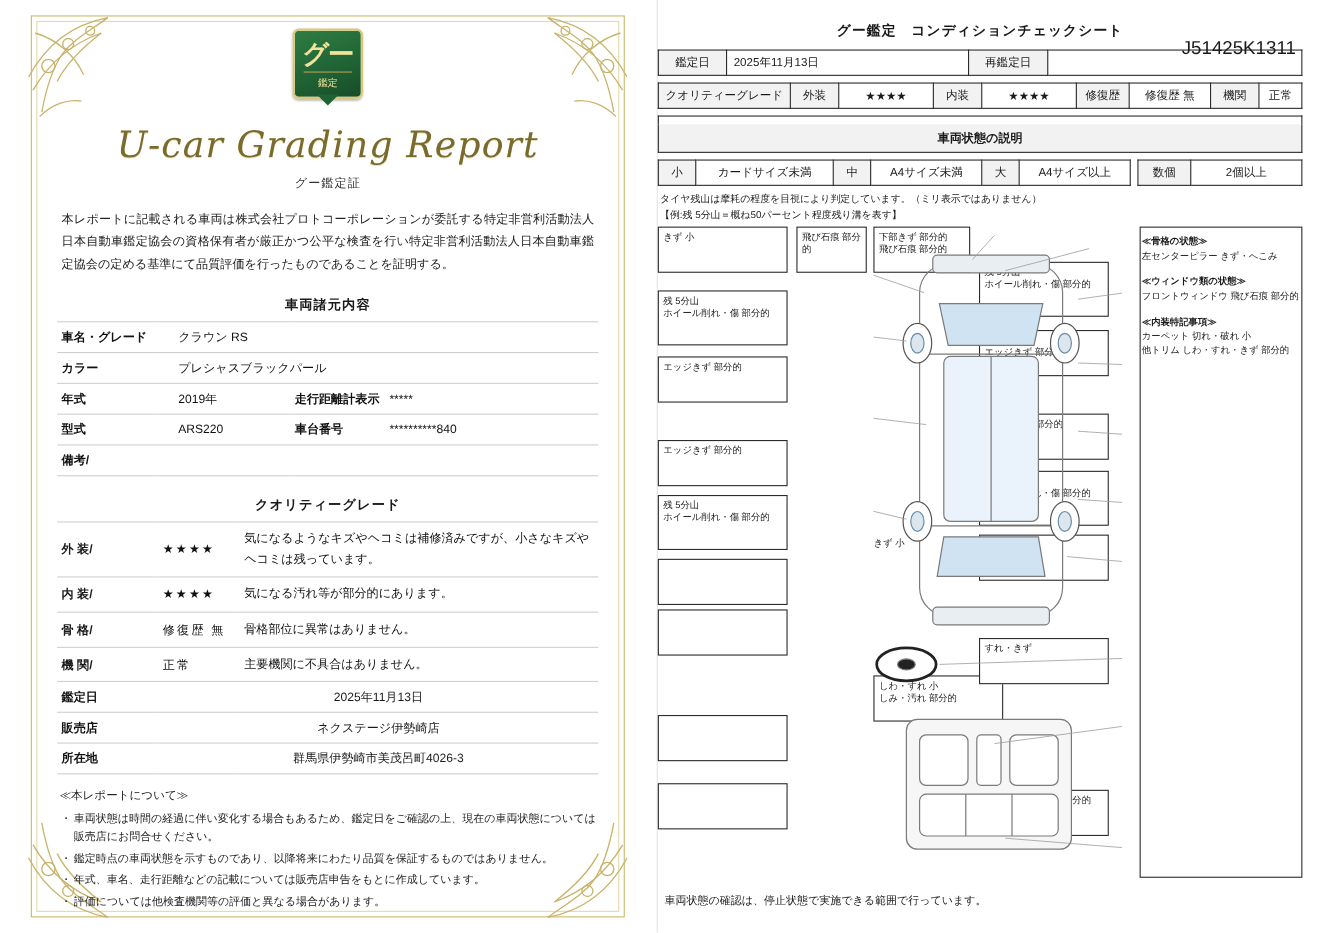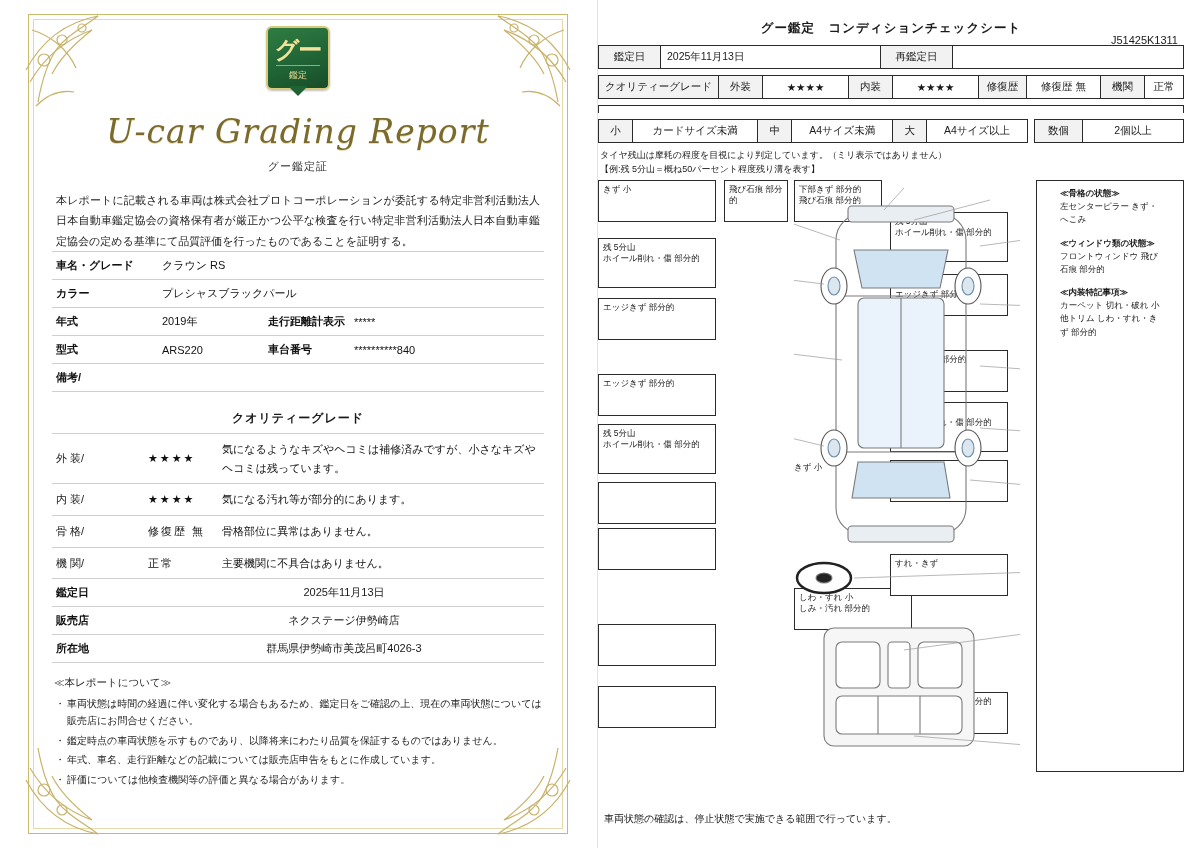--- a/index.html
+++ b/index.html
@@ -67,37 +67,37 @@
 
   .cert-lead { font-size:11px; line-height:1.85; color:#222; margin:16px 4px 0 4px; text-align:justify; }
 
   .sec-head { text-align:center; font-size:12px; font-weight:bold; margin:18px 0 6px; letter-spacing:1px; }
 
   table.spec { width:100%; border-collapse:collapse; font-size:11px; }
   table.spec td { border-top:1px solid #cfcfcf; padding:6px 4px; vertical-align:middle; }
   table.spec tr:last-child td { border-bottom:1px solid #cfcfcf; }
   .lbl { width:92px; color:#111; font-weight:bold; }
   .val { color:#111; padding-left:18px !important; }
-  .lbl-slash { width:92px; font-weight:normal; }
+  .lbl-slash { width:92px; font-weight:bold; }
   .stars { color:#111; letter-spacing:2px; font-size:11px; width:74px; }
   .mid-lbl { color:#111; font-weight:bold; width:86px; }
   .mid-val { color:#111; }
   .cmt { color:#111; line-height:1.7; }
   .ctr-val { text-align:center; }
 
   .notes { font-size:10px; line-height:1.75; color:#222; margin-top:10px; padding:0 2px; }
   .notes .nh { font-size:10.5px; margin-bottom:3px; }
   .notes ul { margin:0; padding-left:13px; list-style:none; }
   .notes li { position:relative; margin-bottom:2px; }
   .notes li:before { content:"・"; position:absolute; left:-12px; }
 
   
   .right-pane { width:610px; height:848px; position:relative; padding:20px 16px 10px 8px; }
   .sheet-title { text-align:center; font-size:12.5px; font-weight:bold; letter-spacing:1px; margin-bottom:2px; }
-  .sheet-id { position:absolute; right:22px; top:34px; font-size:11px; }
+  .sheet-id { position:absolute; right:22px; top:34px; font-size:17px; }
 
   .r-table { border-collapse:collapse; width:100%; font-size:10.5px; }
   .r-table td { border:1px solid #2b2b2b; padding:4px 6px; }
   .hd { background:#f2f2f2; text-align:center; white-space:nowrap; }
 
   .row1 td { height:22px; }
   .row2 td { height:22px; }
 
   .explain-bar { border:1px solid #2b2b2b; border-top:none; text-align:center; font-weight:bold; font-size:11px; padding:5px 0; background:#f2f2f2; }
 
@@ -108,21 +108,21 @@
   .cnt-tbl { border-collapse:collapse; font-size:10.5px; width:150px; }
   .cnt-tbl td { border:1px solid #2b2b2b; padding:4px 6px; text-align:center; }
 
   .tire-note { font-size:9px; line-height:1.5; margin:6px 2px 4px; }
 
   .diagram-area { position:relative; margin-top:0; height:600px; }
   .boxcol { position:absolute; width:118px; }
   .nbox { border:1px solid #2b2b2b; height:42px; font-size:8.5px; padding:3px 4px; line-height:1.35; margin-bottom:4px; background:#fff; }
   .nbox.tall { height:50px; }
 
-  .side-panel { position:absolute; right:0; top:0; width:148px; border:1px solid #2b2b2b; height:592px; padding:6px 23px; font-size:8.5px; line-height:1.55; }
+  .side-panel { position:absolute; right:0; top:0; width:148px; border:1px solid #2b2b2b; height:592px; padding:6px 1px; font-size:8.5px; line-height:1.55; }
   .side-panel .grp { margin-bottom:10px; }
   .side-panel .gh { font-weight:bold; }
 
   .car-svg { position:absolute; left:196px; top:0; width:226px; height:592px; }
   .footer-note { position:absolute; left:14px; bottom:22px; font-size:10px; }
 
   .sep { position:absolute; left:597px; top:0; bottom:0; width:1px; background:#e4e4e4; }
 </style>
 </head>
 <body>
@@ -186,20 +186,21 @@
           <div class="g">グー</div>
           <div class="sub">鑑定</div>
         </div>
       </div>
 
       <div class="cert-title">U-car Grading Report</div>
       <div class="cert-subtitle">グー鑑定証</div>
 
       <div class="cert-lead">本レポートに記載される車両は株式会社プロトコーポレーションが委託する特定非営利活動法人日本自動車鑑定協会の資格保有者が厳正かつ公平な検査を行い特定非営利活動法人日本自動車鑑定協会の定める基準にて品質評価を行ったものであることを証明する。</div>
 
+      <div class="sec-head">車両諸元内容</div>
 
       <table class="spec">
         <tbody>
             <tr>
           <td class="lbl">車名・グレード</td>
           <td class="val" colspan="3">クラウン RS</td>
         </tr>
         <tr>
           <td class="lbl">カラー</td>
           <td class="val" colspan="3">プレシャスブラックパール</td>
@@ -301,20 +302,21 @@
         <td style="width:86px;text-align:center">★★★★</td>
         <td class="hd" style="width:48px">修復歴</td>
         <td style="width:74px;text-align:center">修復歴 無</td>
         <td class="hd" style="width:44px">機関</td>
         <td style="text-align:center">正常</td>
       </tr>
     </tbody>
       </table>
 
     <div style="border:1px solid #2b2b2b;border-bottom:none;height:8px;margin-top:6px"></div>
+    <div class="explain-bar" style="border-top:none">車両状態の説明</div>
 
     <div class="size-wrap">
       <table class="size-tbl">
         <tbody>
             <tr>
           <td class="k">小</td>
           <td>カードサイズ未満</td>
           <td class="k">中</td>
           <td>A4サイズ未満</td>
           <td class="k">大</td>

